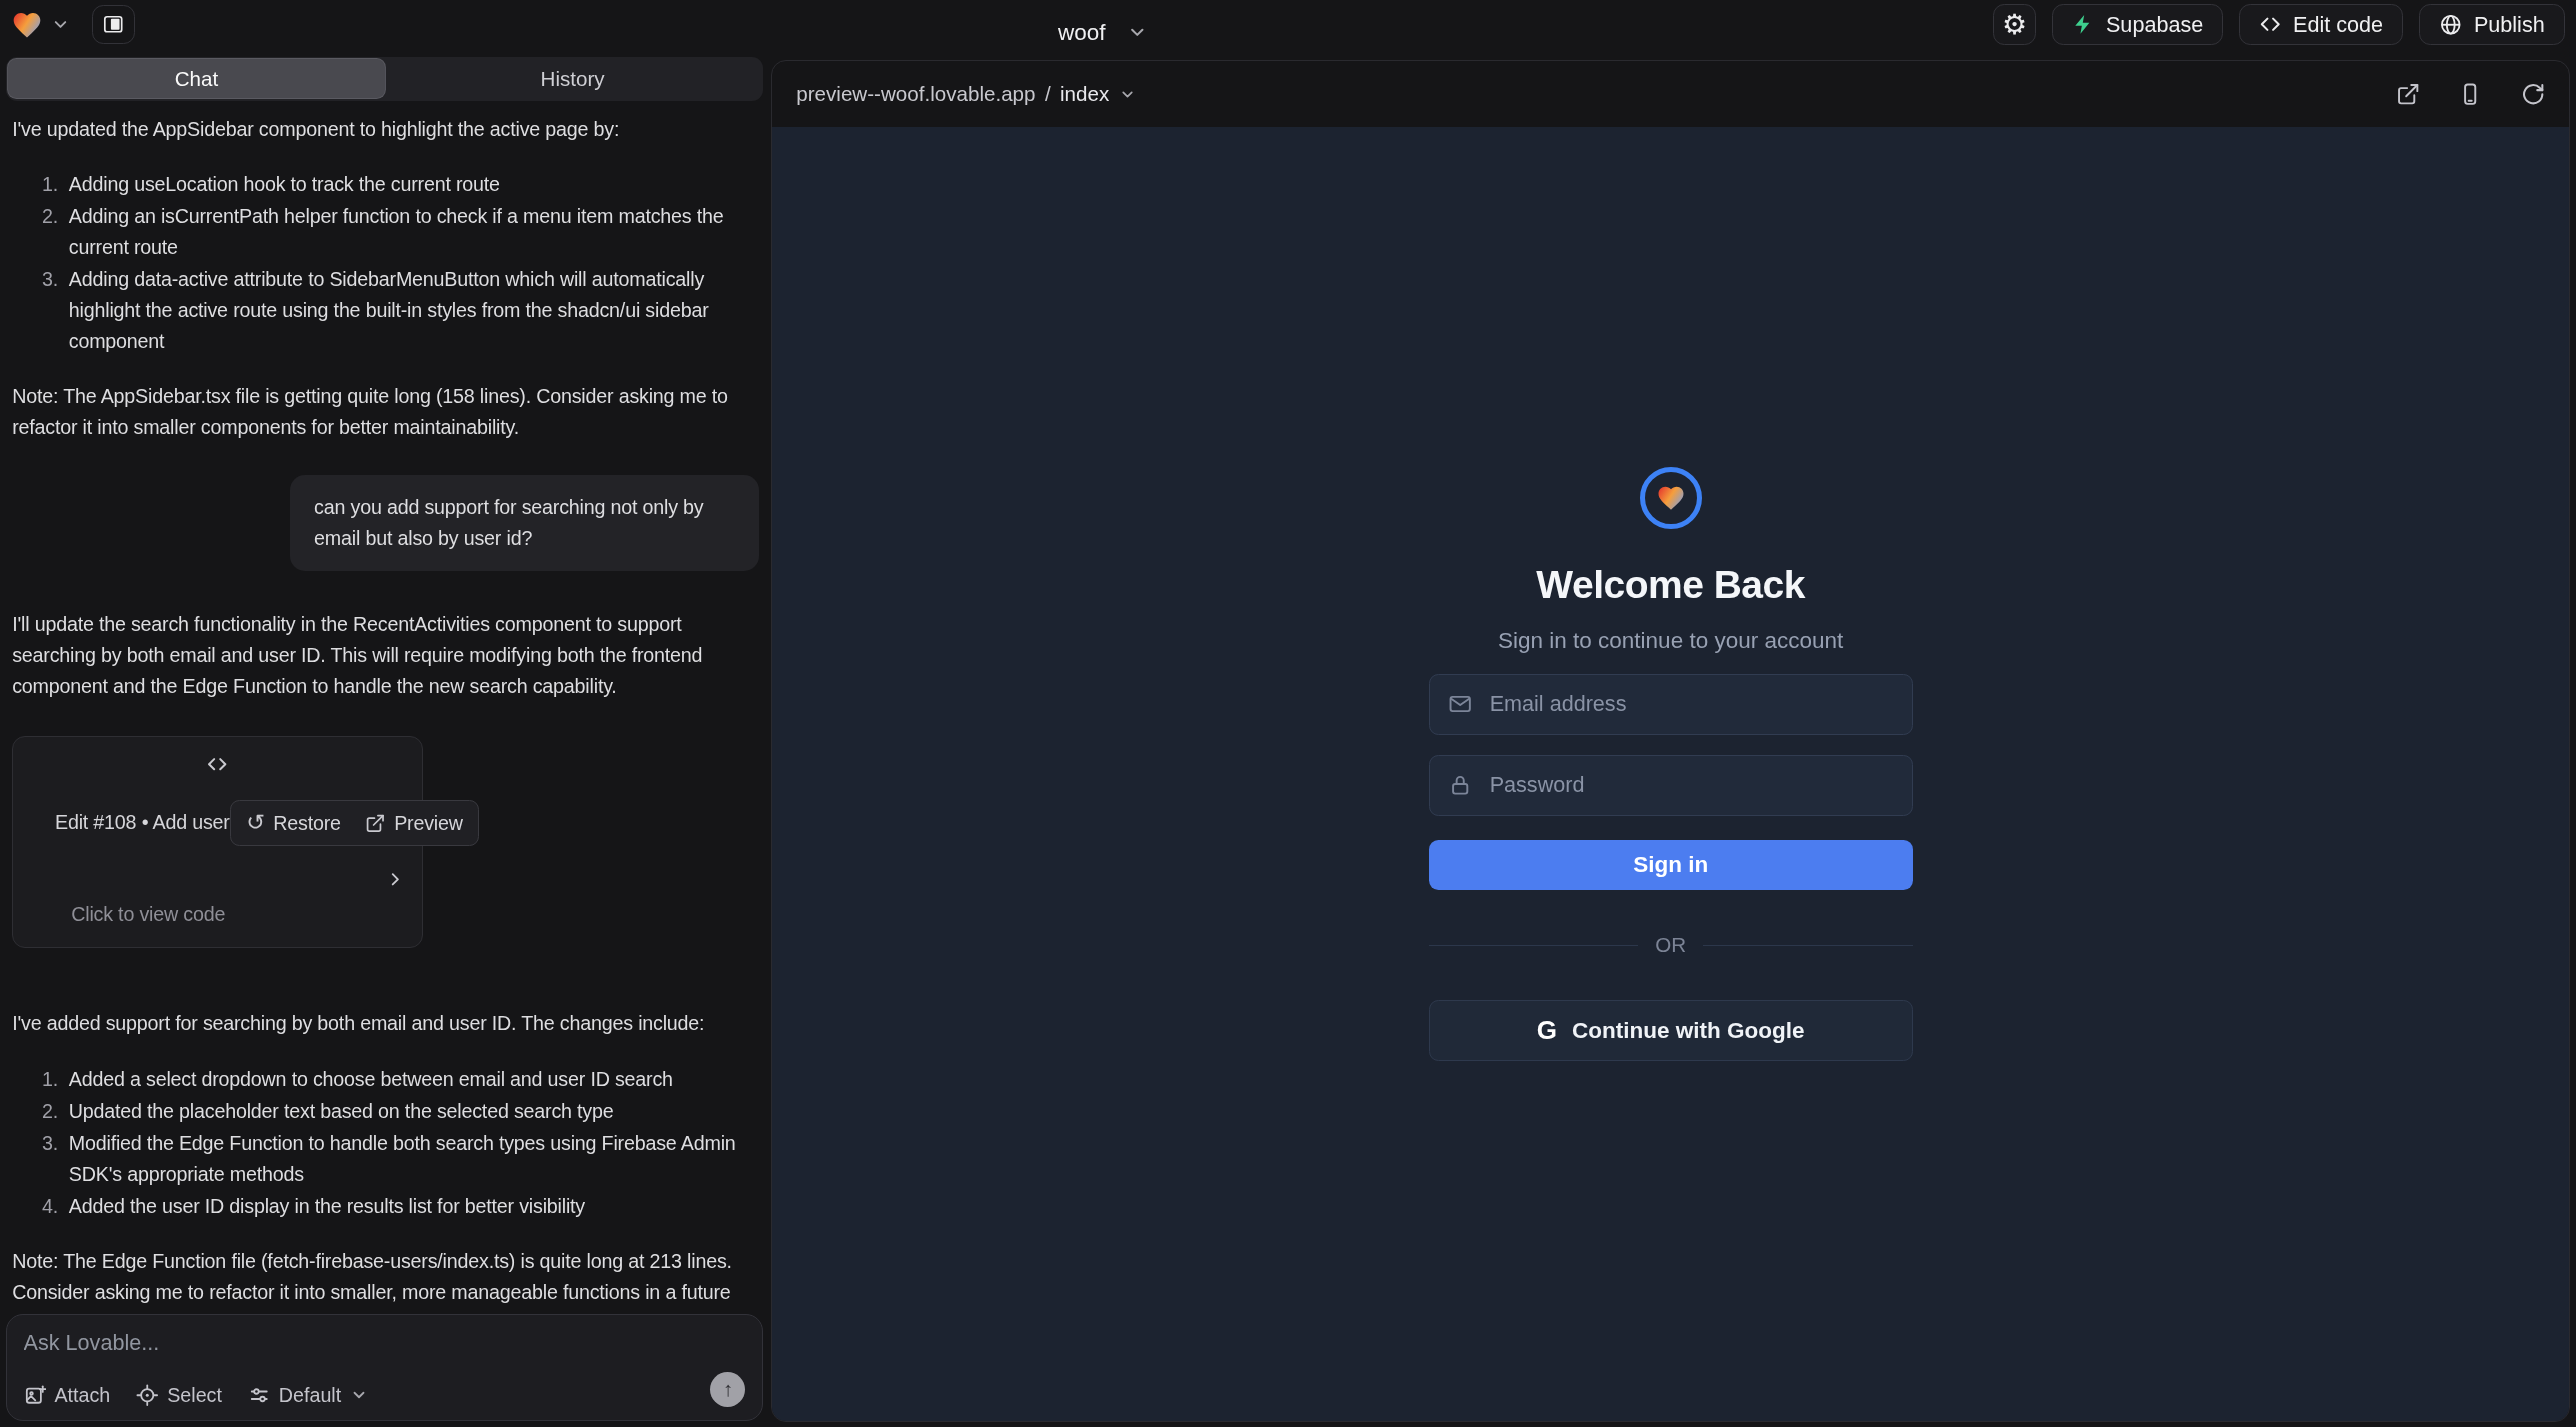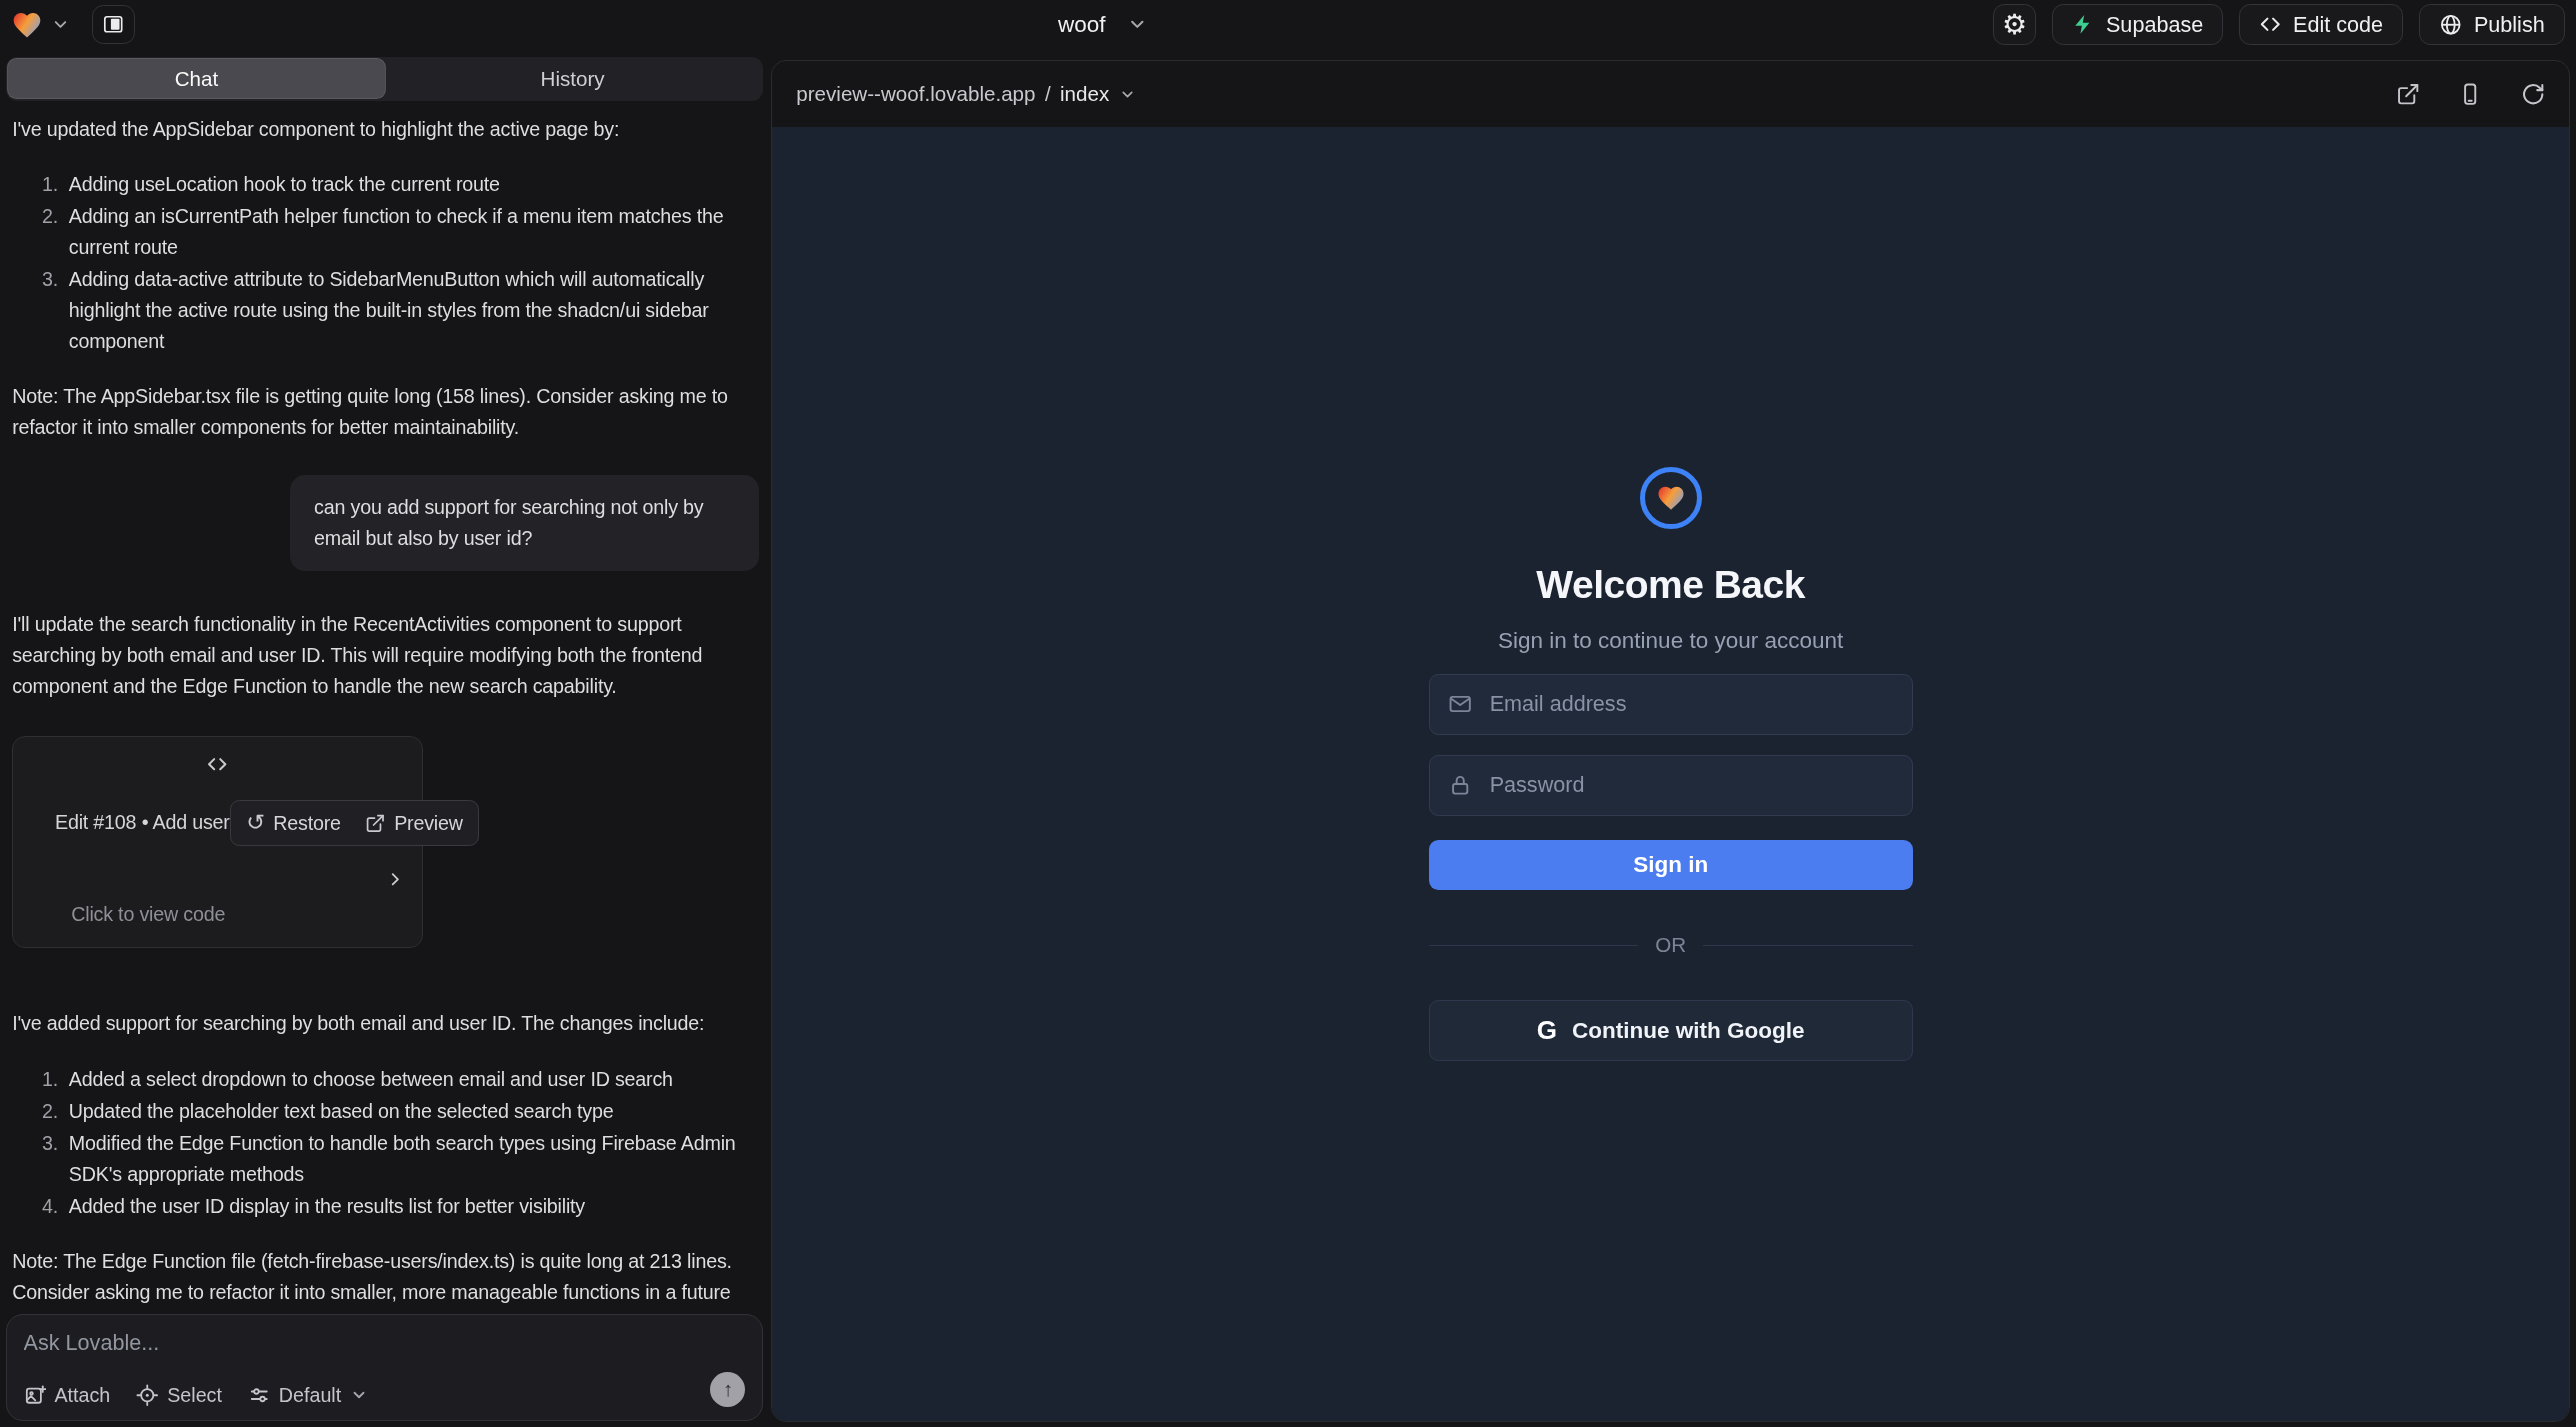--- a/index.html
+++ b/index.html
@@ -11,21 +11,21 @@
     -webkit-font-smoothing: antialiased;
   }
   svg { display: block; }
 
   
   .topbar { height: 49px; display: flex; align-items: center; padding: 0 11.3px; position: relative; }
   .topbar-left { display: flex; align-items: center; gap: 9.4px; }
   .logo-btn { display: flex; align-items: center; gap: 7.5px; cursor: pointer; }
   .chev { color: #a7a7ad; }
   .panel-btn { width: 43px; height: 39px; margin-left: 13px; border: 0.9px solid #323238; border-radius: 11.3px; display: flex; align-items: center; justify-content: center; background: transparent; }
-  .project-switch { position: absolute; left: 1058px; top: 0; height: 49px; display: flex; align-items: center; gap: 21px; justify-content: space-between; }
+  .project-switch { position: absolute; left: 1058px; top: 8px; height: 49px; display: flex; align-items: center; gap: 21px; justify-content: space-between; }
   .project-name { font-size: 22.5px; color: #f0f0f2; }
   .topbar-right { margin-left: auto; display: flex; align-items: center; gap: 16px; }
   .tb-btn { height: 41px; display: flex; align-items: center; gap: 11.3px; padding: 0 19px; border: 0.9px solid #333339; border-radius: 11.3px; background: #19191c; color: #f0f0f2; font-size: 21.6px; cursor: pointer; }
   .tb-btn.icon-only { width: 43px; padding: 0; justify-content: center; }
   .gear-glyph { font-size: 28px; color: #ececee; line-height: 1; }
 
   
   .main { display: flex; height: 1379px; }
   .chat-panel { width: 769px; display: flex; flex-direction: column; padding: 0 4.7px; }
 

